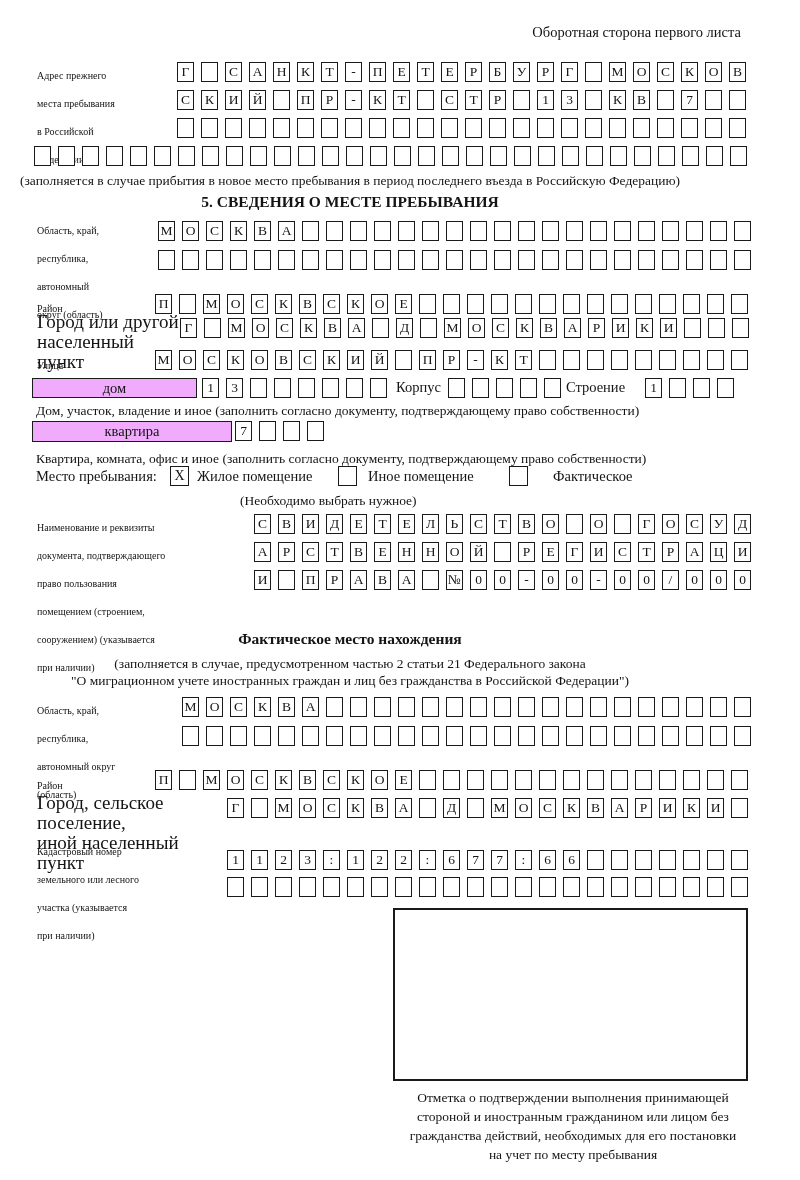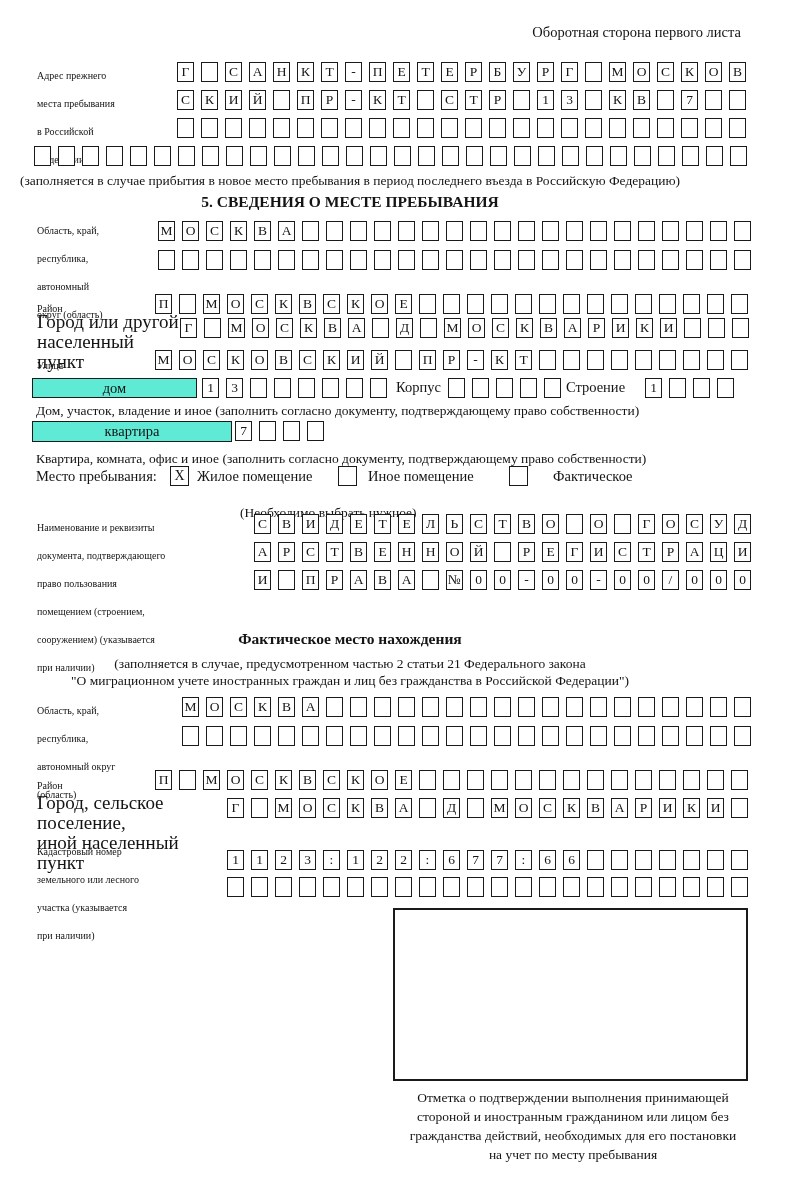--- a/index.html
+++ b/index.html
@@ -14,21 +14,21 @@
   .cbox{
     width:17px;height:20px;box-sizing:border-box;border:1.6px solid #1a1a1a;
     display:flex;align-items:center;justify-content:center;
     font-size:13.5px;background:#fff;flex:0 0 auto;
   }
   .chk{
     width:19px;height:20px;box-sizing:border-box;border:1.6px solid #1a1a1a;
     display:flex;align-items:center;justify-content:center;font-size:14px;background:#fff;
   }
   .typebox{
-    box-sizing:border-box;border:1.6px solid #1a1a1a;background:#5eead4;
+    box-sizing:border-box;border:1.6px solid #1a1a1a;background:#f0abfc;
     display:flex;align-items:center;justify-content:center;font-size:14.5px;
   }
   .note{font-size:13.5px;line-height:17px;}
   .ctr{left:0;width:700px;text-align:center;}
   .title{font-size:15.5px;font-weight:bold;}
   .bigbox{box-sizing:border-box;border:2px solid #1a1a1a;background:#fff;}
   .prelinec{white-space:pre-line;text-align:center;}
 </style>
 </head>
 <body>
@@ -336,21 +336,21 @@
   </div>
 <div class="abs note" style="top:450px;left:36px;width:740px;">Квартира, комната, офис и иное (заполнить согласно документу, подтверждающему право собственности)</div>
 
 <div class="abs" style="top:468px;left:36px;font-size:14.5px;">Место пребывания:</div>
 <div class="abs chk" style="top:466px;left:170px;">X</div>
 <div class="abs" style="top:468px;left:197px;font-size:14.5px;">Жилое помещение</div>
 <div class="abs chk" style="top:466px;left:338px;"></div>
 <div class="abs" style="top:468px;left:368px;font-size:14.5px;">Иное помещение</div>
 <div class="abs chk" style="top:466px;left:509px;"></div>
 <div class="abs" style="top:468px;left:553px;font-size:14.5px;">Фактическое</div>
-<div class="abs note" style="top:492px;left:240px;margin-top:12px;">(Необходимо выбрать нужное)</div>
+<div class="abs note" style="top:492px;left:240px;">(Необходимо выбрать нужное)</div>
 
 <div class="abs lbl" style="top:514px;left:37px;width:215px;">Наименование и реквизиты
 документа, подтверждающего
 право пользования
 помещением (строением,
 сооружением) (указывается
 при наличии)</div>
 <div class="abs boxrow" style="top:514px;left:254px;">
     <div class="cbox">С</div>
     <div class="cbox">В</div>

